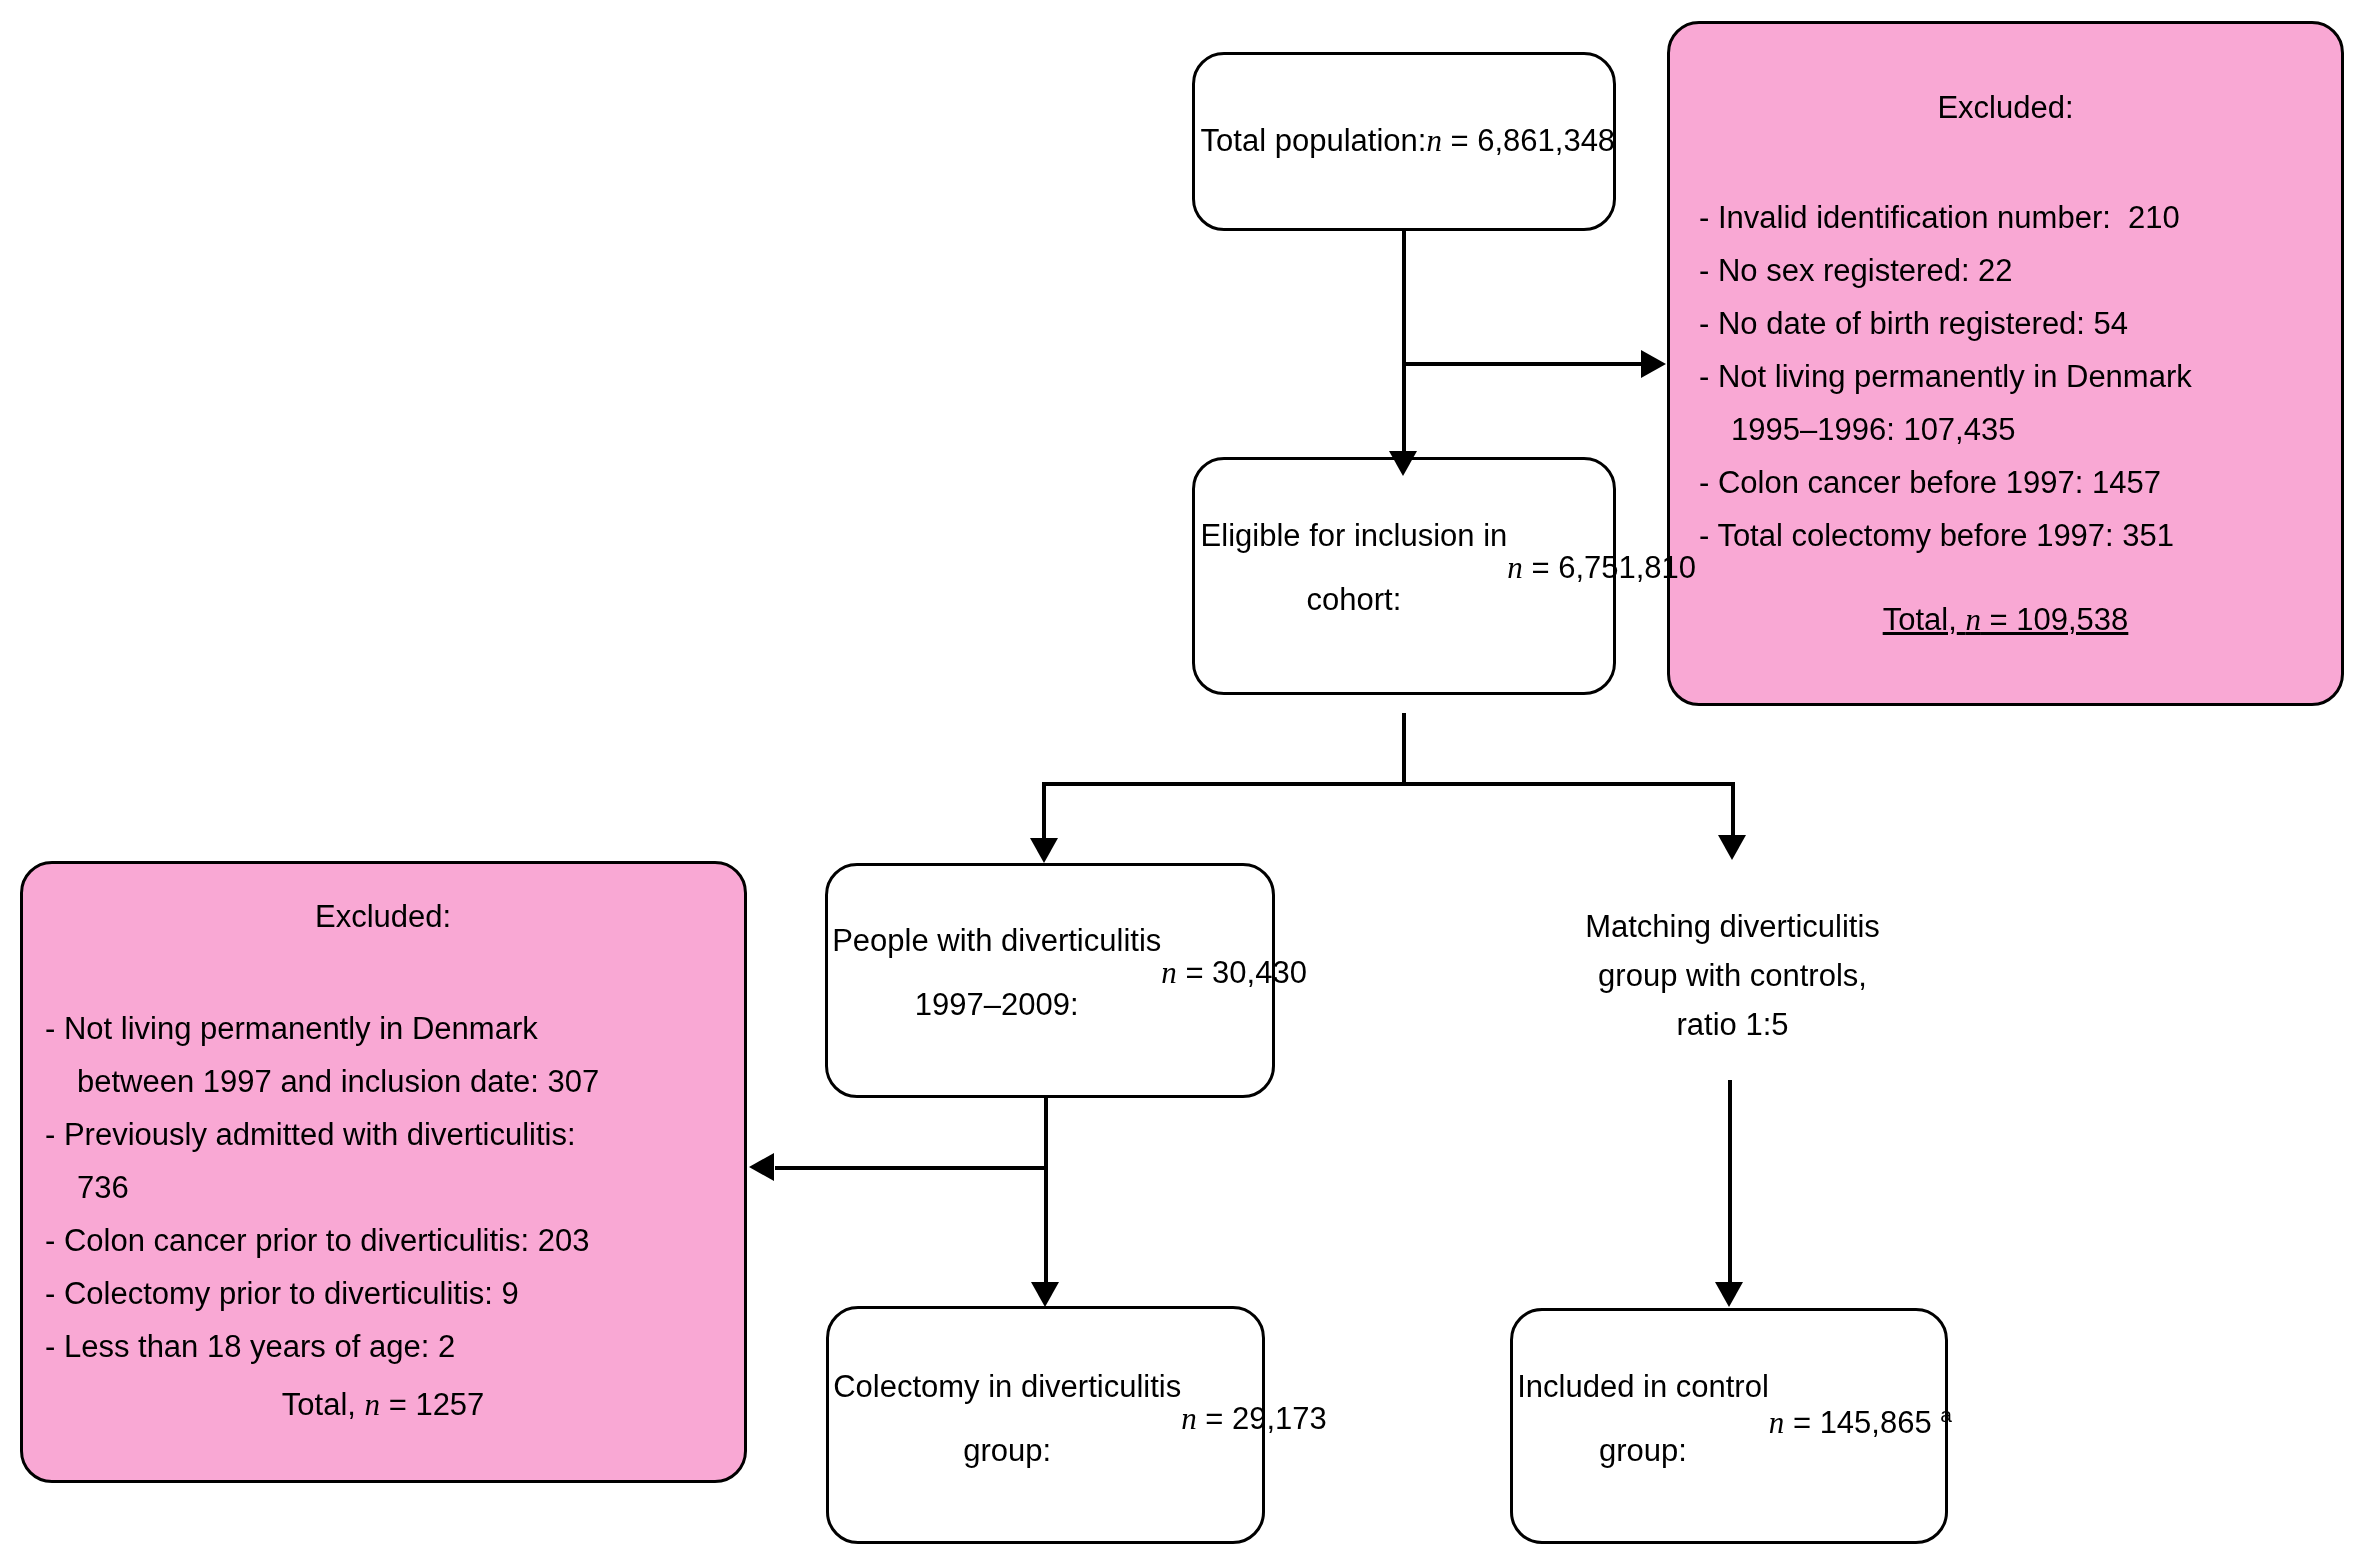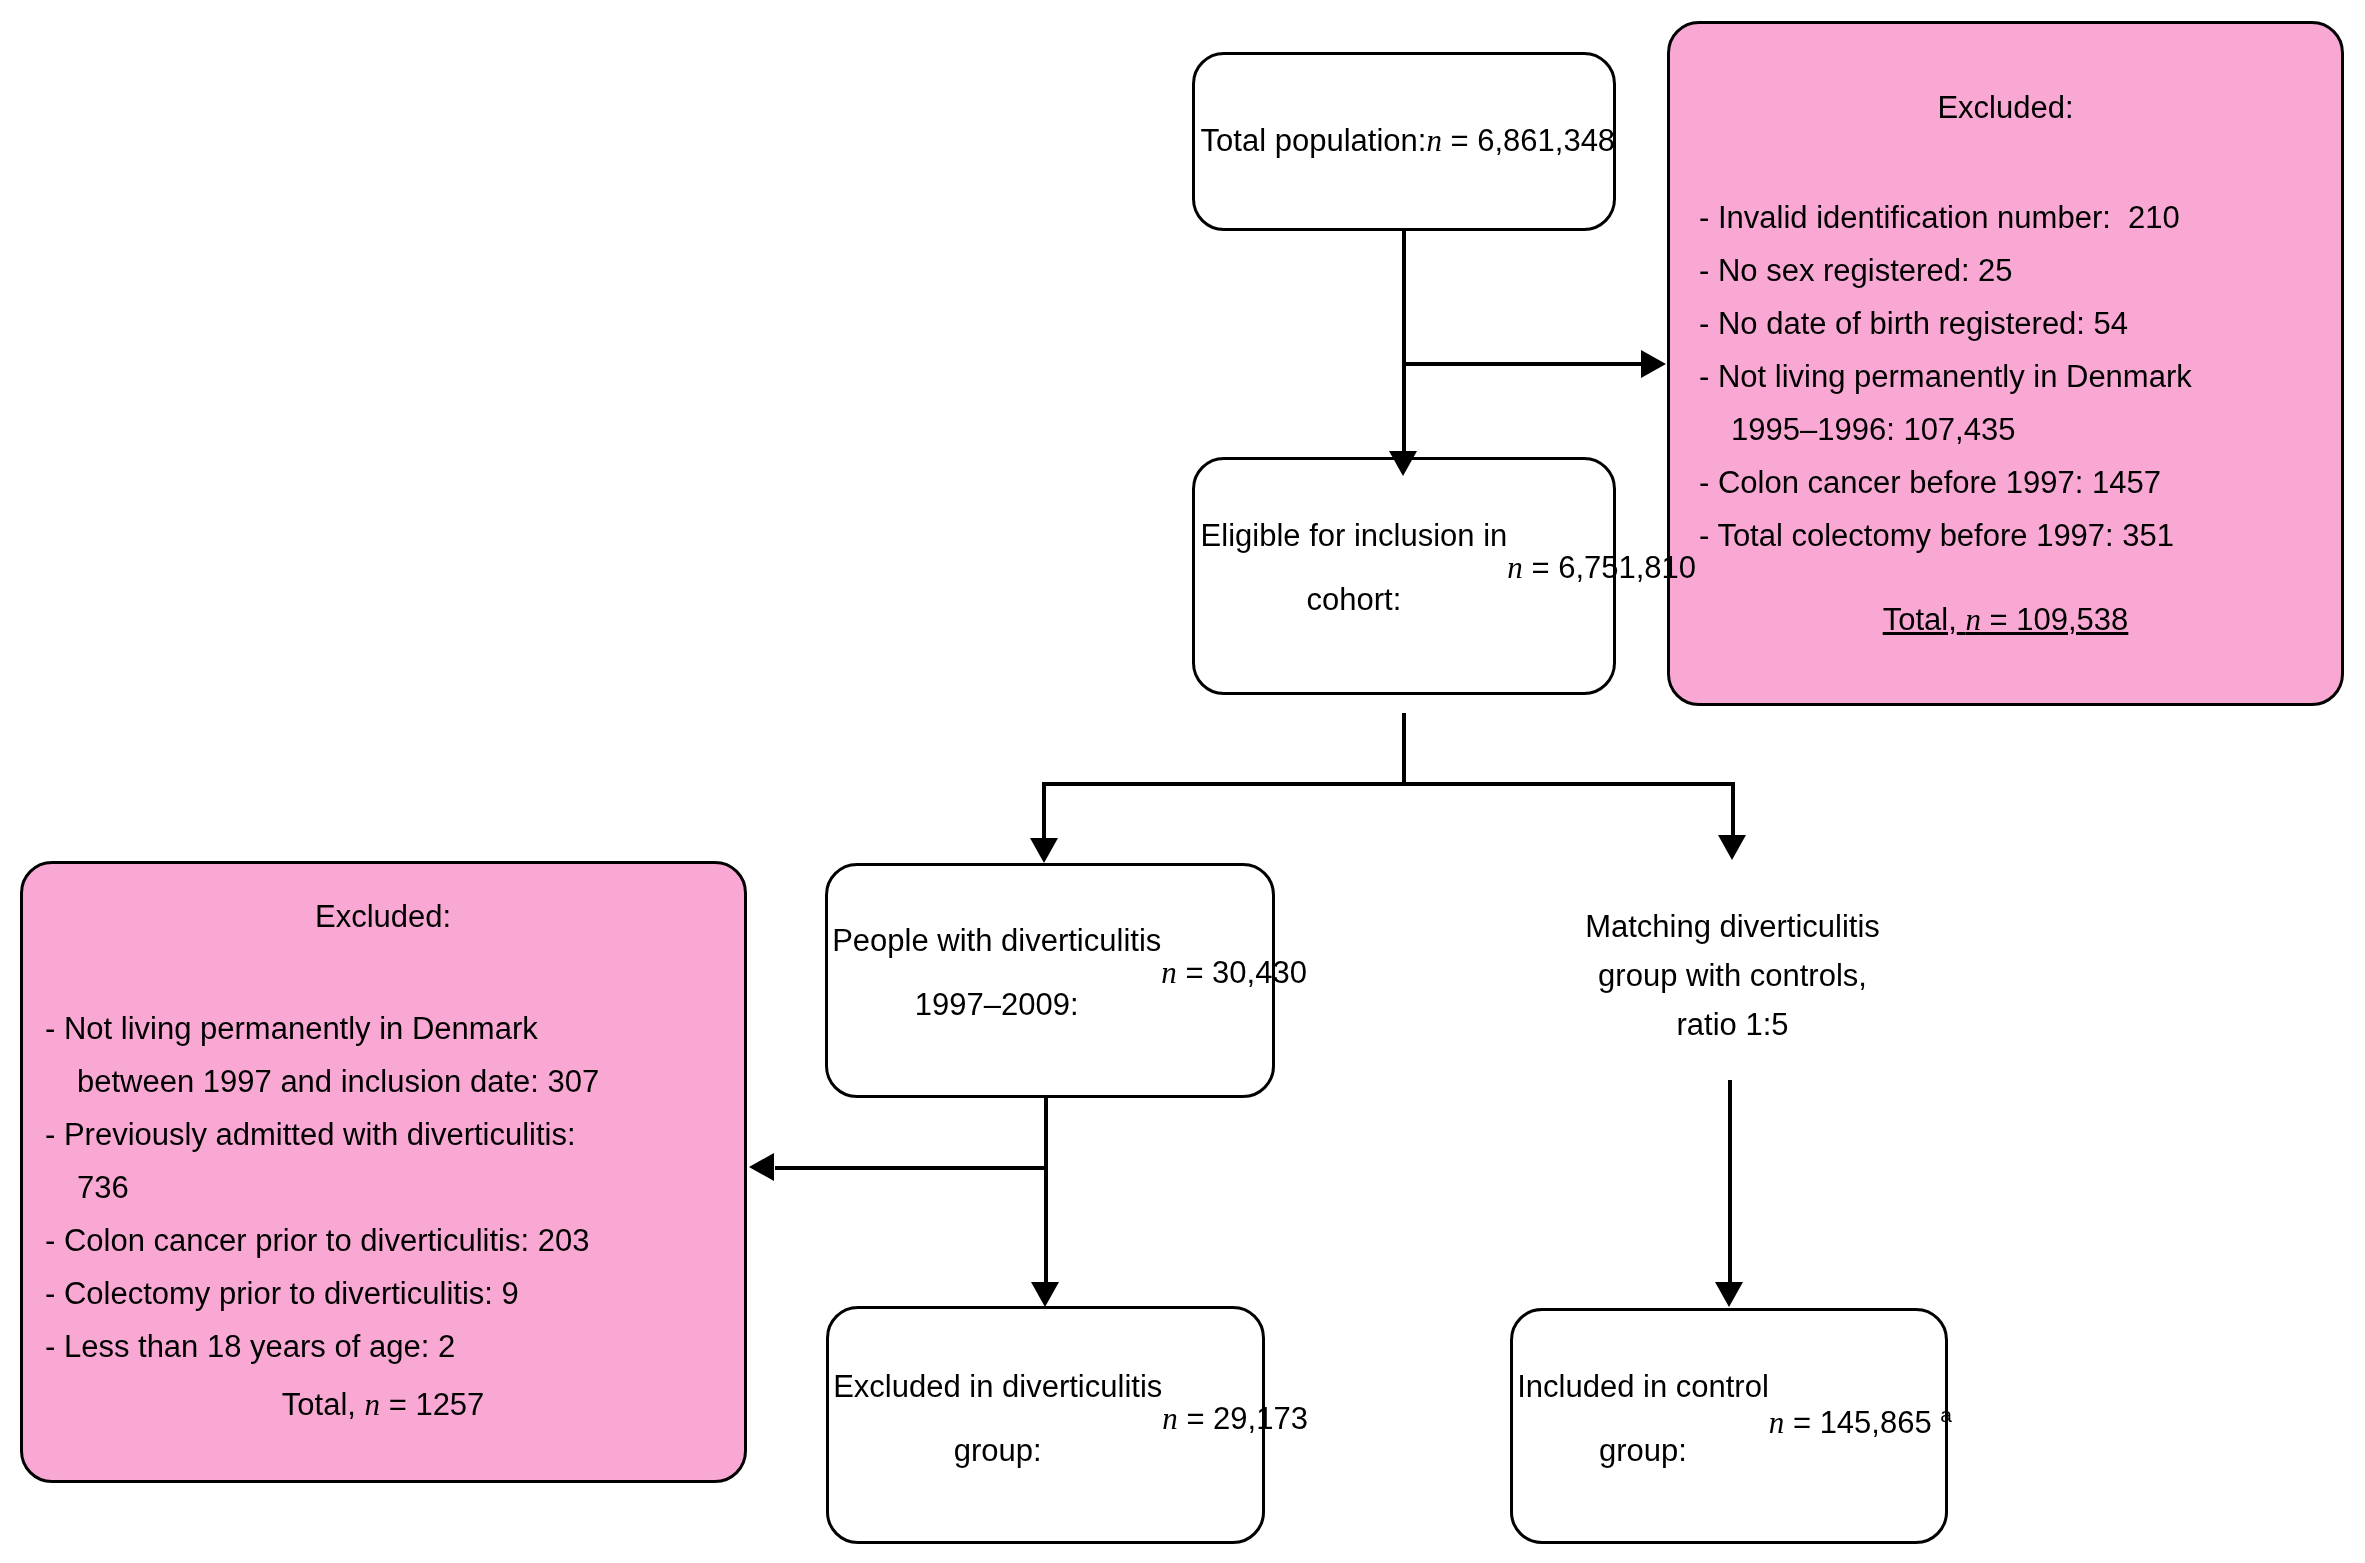--- a/index.html
+++ b/index.html
@@ -92,21 +92,21 @@
 
   <div class="box" id="box-total-population">
     <div class="single-title">Total population:</div>
     <div class="nline"><i>n</i><span> = 6,861,348</span></div>
   </div>
 
   <div class="exbox" id="box-excluded-top">
     <div class="ex-title">Excluded:</div>
     <div class="ex-items">
       <div class="ex-item">- Invalid identification number:  210</div>
-      <div class="ex-item">- No sex registered: 25</div>
+      <div class="ex-item">- No sex registered: 22</div>
       <div class="ex-item">- No date of birth registered: 54</div>
       <div class="ex-item">- Not living permanently in Denmark
 1995–1996: 107,435</div>
       <div class="ex-item">- Colon cancer before 1997: 1457</div>
       <div class="ex-item">- Total colectomy before 1997: 351</div>
     </div>
     <div class="total-line"><span>Total,</span> <i>n</i><span> = 109,538</span></div>
   </div>
 
   <div class="box" id="box-eligible">
@@ -140,21 +140,21 @@
 736</div>
       <div class="ex-item">- Colon cancer prior to diverticulitis: 203</div>
       <div class="ex-item">- Colectomy prior to diverticulitis: 9</div>
       <div class="ex-item">- Less than 18 years of age: 2</div>
     </div>
     <div class="total-line"><span>Total,</span> <i>n</i><span> = 1257</span></div>
   </div>
 
   <div class="box" id="box-included-divert">
     <div>
-      <div class="title-line">Excluded in diverticulitis</div>
+      <div class="title-line">Colectomy in diverticulitis</div>
       <div class="title-line">group:</div>
     </div>
     <div class="nline"><i>n</i><span> = 29,173</span></div>
   </div>
 
   <div class="box" id="box-included-control">
     <div>
       <div class="title-line">Included in control</div>
       <div class="title-line">group:</div>
     </div>

